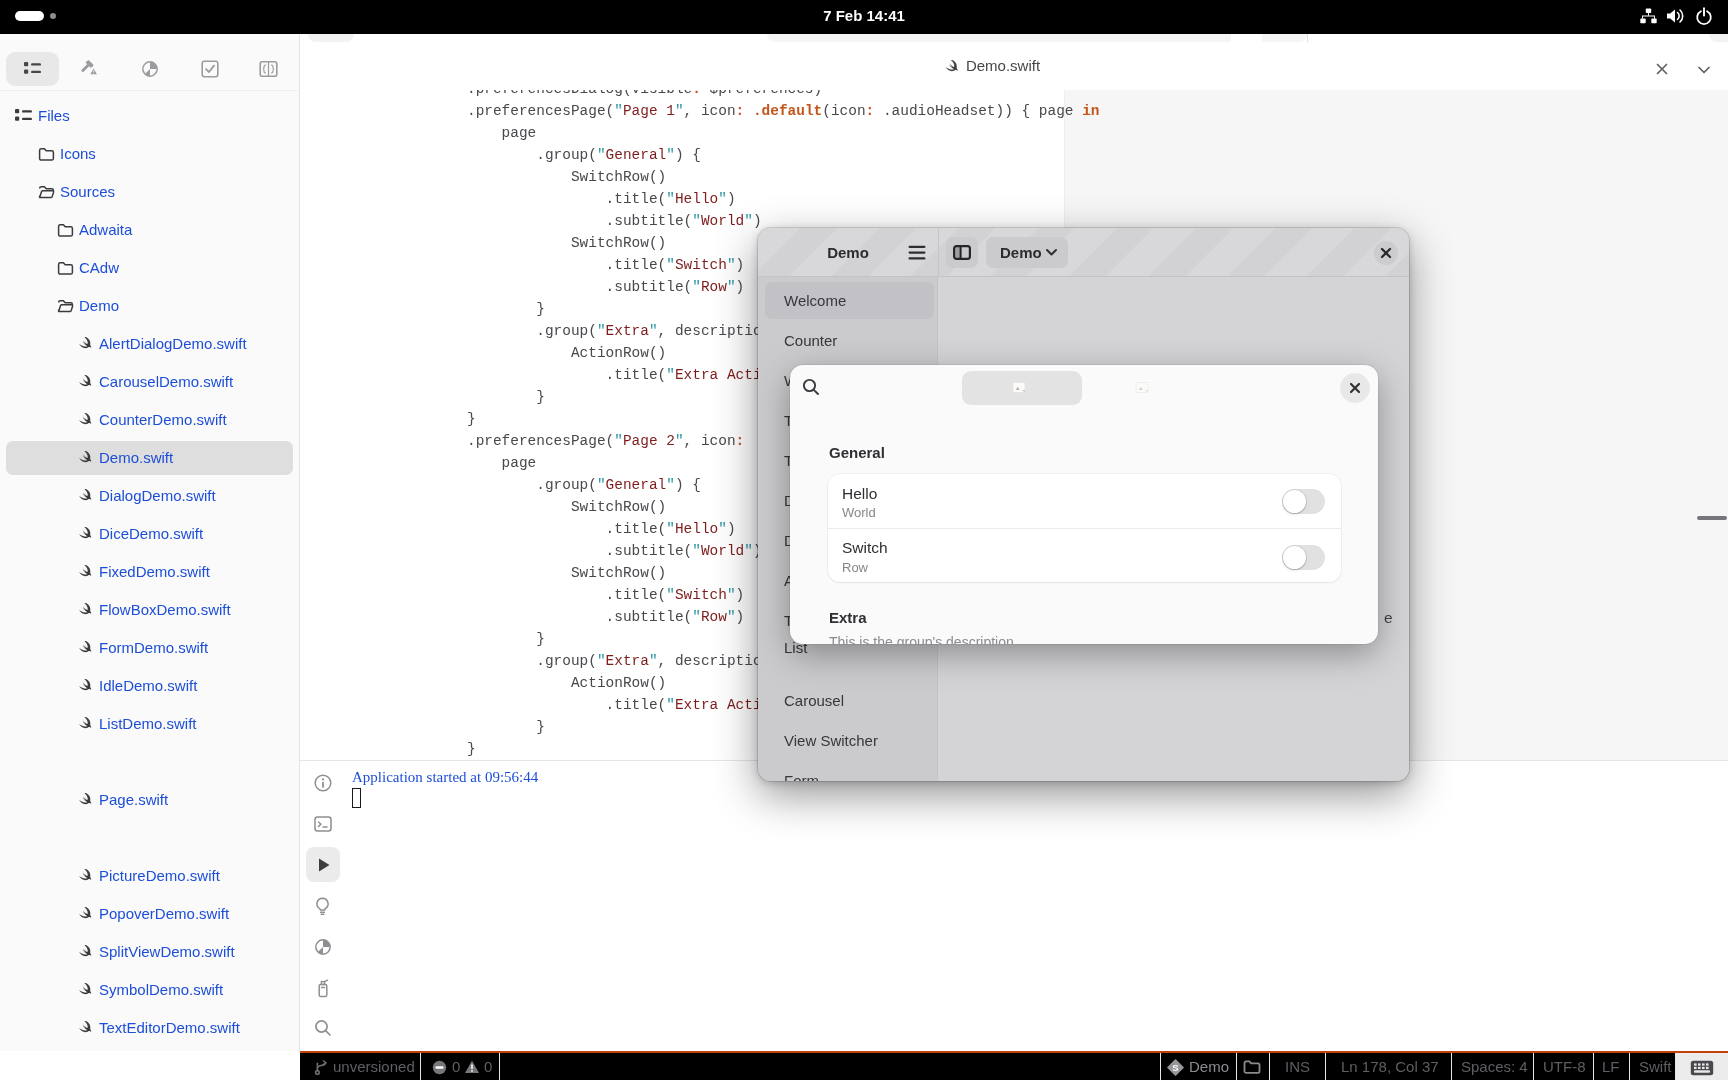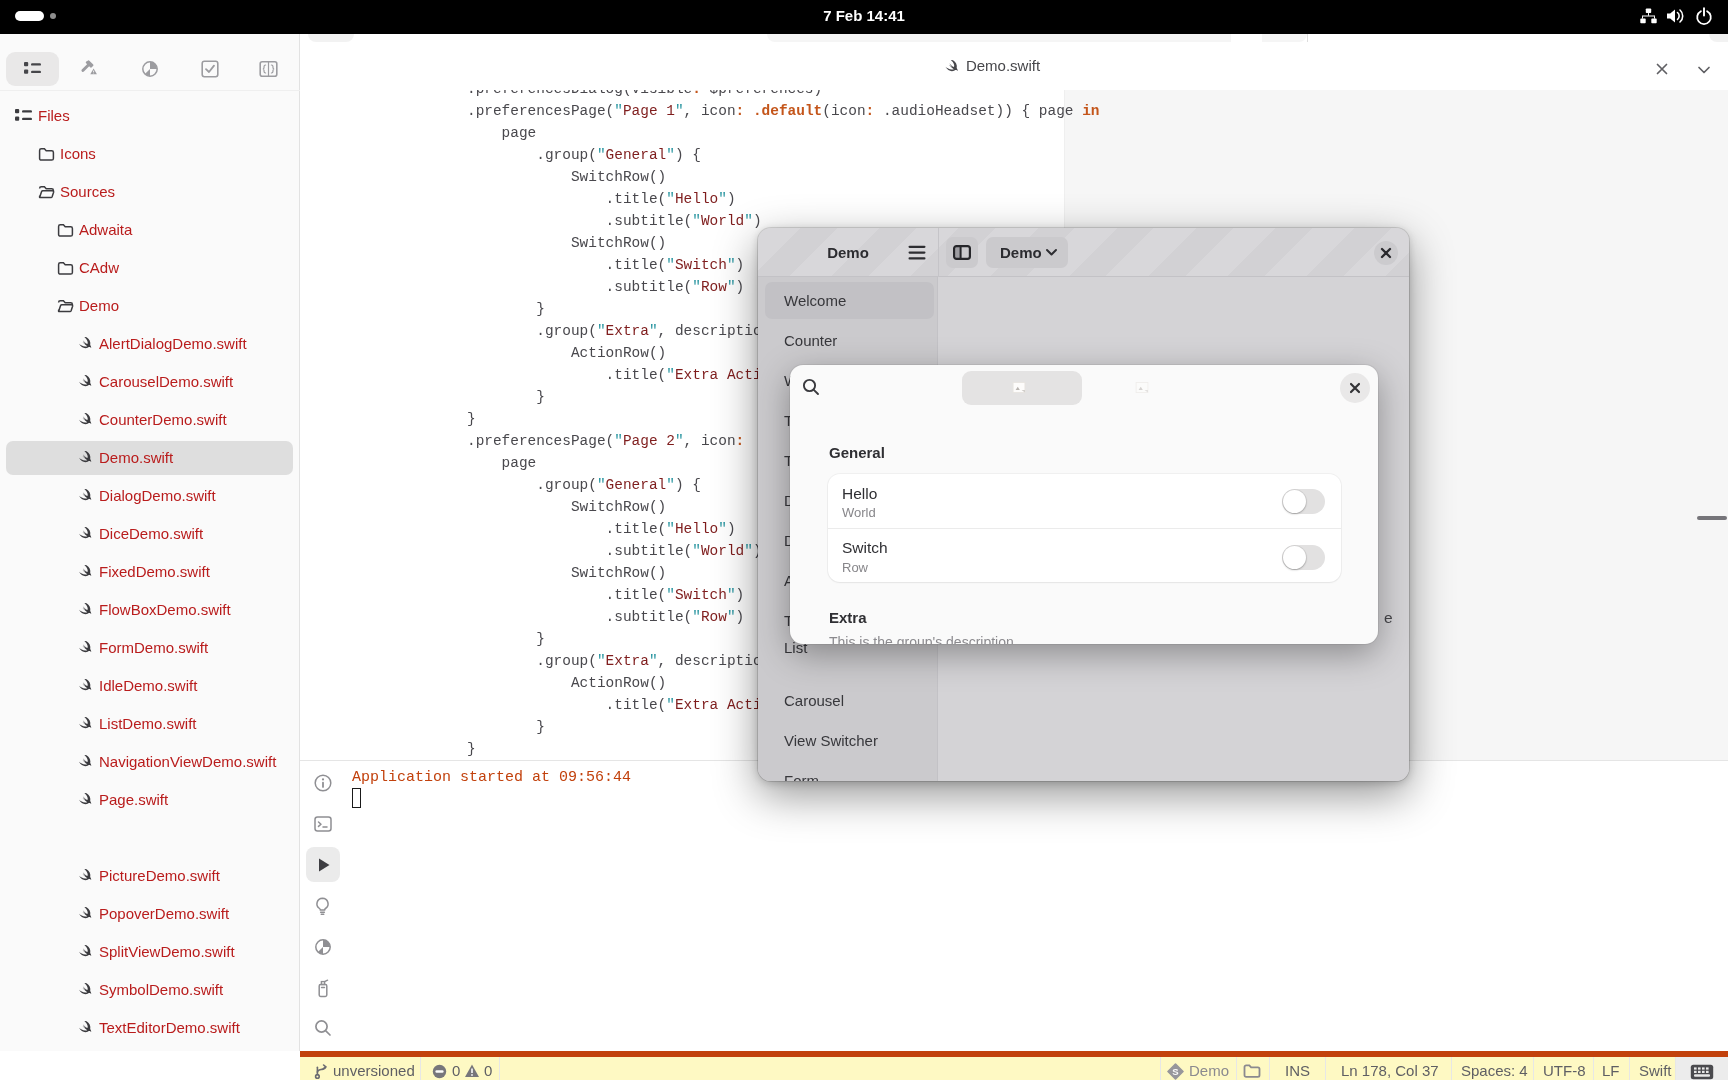--- a/index.html
+++ b/index.html
@@ -13,21 +13,21 @@
 #topbar .dot { position:absolute; left:50px; top:13px; width:6px; height:6px; background:#8e8e8e; border-radius:50%; }
 #topbar .clock { position:absolute; left:0; top:0; width:1728px; height:33px; text-align:center;
   color:#fff; font-weight:bold; font-size:15px; line-height:31px; }
 #topbar svg { position:absolute; }
 
 
 #sidebar { position:absolute; left:0; top:33px; width:300px; height:1018px; background:#fafafa;
   border-right:1px solid #e2e2e2; z-index:10; }
 #iconrow { position:absolute; left:0; top:0; width:300px; height:58px; border-bottom:1px solid #efefef; }
 #iconrow .sel { position:absolute; left:6px; top:19px; width:53px; height:34px; background:#e9e8e8; border-radius:9px; }
-.trow { position:absolute; height:38px; line-height:38px; font-size:15px; color:#b91c1c; white-space:nowrap;text-align:center; }
+.trow { position:absolute; height:38px; line-height:38px; font-size:15px; color:#1d4ed8; white-space:nowrap;text-align:center; }
 .trow svg { vertical-align:middle; margin-right:5px; position:relative; top:-1px; }
 .swf { left:77px; }
 .swf svg { width:17px; height:16px; vertical-align:-3px; }
 #filterbar { position:absolute; left:0; top:1018px; width:300px; height:30px; background:#e4e4e4; }
 #filterbar span { position:absolute; left:32px; top:0; line-height:29px; font-size:15px; color:#8a8a8e; }
 
 
 #editor { position:absolute; left:300px; top:33px; width:1428px; height:727px; background:#fff; overflow:hidden; }
 #margin-overlay { position:absolute; left:764px; top:0; width:664px; height:727px; background:#f6f6f6;
   border-left:1px solid #efefef; }
@@ -39,28 +39,28 @@
 .strq { color:#2a96a1; }
 .kw { color:#c4551a; font-weight:bold; }
 .pun { color:#c4551a; font-weight:bold; }
 #tabbar { position:absolute; left:300px; top:33px; width:1428px; height:57px; background:#fff; z-index:12; }
 #tabbar .title { position:absolute; left:-22px; top:9px; width:1428px; text-align:center; font-size:15px; color:#47474b; line-height:48px;}
 #scrolldash { position:absolute; left:1697px; top:516px; width:30px; height:4px; background:#76757a; border-radius:2px; z-index:13; }
 
 
 #panel { position:absolute; left:300px; top:760px; width:1428px; height:291px; background:#fff;
   border-top:1px solid #e5e5e5; z-index:11; }
-#panel .term { position:absolute; left:52px; top:6px; font-family:Liberation Mono, monospace;
-  font-size:15px; line-height:21px; color:#c2410c; }
+#panel .term { position:absolute; left:52px; top:6px; font-family:Liberation Serif, serif;
+  font-size:15px; line-height:21px; color:#1d4ed8; }
 #panel .cursor { position:absolute; left:52px; top:27px; width:9px; height:20px; border:1.6px solid #1a1a1a; }
 .railbtn { position:absolute; left:6px; width:34px; height:35px; background:#ebebeb; border-radius:8px; }
 
 
-#statusbar { position:absolute; left:300px; top:1051px; width:1428px; height:29px; background:#fef9c3;
-  border-top:6px solid #c2410c; font-size:15px; color:#5f5f64; z-index:11; }
+#statusbar { position:absolute; left:300px; top:1051px; width:1428px; height:29px; background:#000000;
+  border-top:2px solid #c2410c; font-size:15px; color:#5f5f64; z-index:11; }
 #statusbar .seg { position:absolute; top:0; line-height:28px; white-space:nowrap; }
 #statusbar .div { position:absolute; top:0; width:1px; height:29px; background:#e7e7e6; }
 #statusbar svg { vertical-align:middle; position:relative; top:-1px; }
 
 
 #demowin { position:absolute; left:758px; top:228px; width:651px; height:553px; border-radius:13px;
   background:#d4d3d6; box-shadow:0 14px 44px rgba(0,0,0,0.42), 0 2px 8px rgba(0,0,0,0.18), 0 0 0 1px rgba(0,0,0,0.12);
   overflow:hidden; z-index:20; }
 #demowin .header { position:absolute; left:0; top:0; width:651px; height:49px;
   background:repeating-linear-gradient(135deg, #d8d7da 0 30px, #d2d1d4 30px 56px);
@@ -336,23 +336,20 @@
         </svg><span>FlowBoxDemo.swift</span></div>
     <div class="trow swf" style="top:596px"><svg viewBox="0 0 24 24">
           <use href="#swbird" fill="#3b3b3f"></use>
         </svg><span>FormDemo.swift</span></div>
     <div class="trow swf" style="top:634px"><svg viewBox="0 0 24 24">
           <use href="#swbird" fill="#3b3b3f"></use>
         </svg><span>IdleDemo.swift</span></div>
     <div class="trow swf" style="top:672px"><svg viewBox="0 0 24 24">
           <use href="#swbird" fill="#3b3b3f"></use>
         </svg><span>ListDemo.swift</span></div>
-    <div class="trow swf" style="top:710px"><svg viewBox="0 0 24 24">
-          <use href="#swbird" fill="#3b3b3f"></use>
-        </svg><span>NavigationViewDemo.swift</span></div>
     <div class="trow swf" style="top:748px"><svg viewBox="0 0 24 24">
           <use href="#swbird" fill="#3b3b3f"></use>
         </svg><span>Page.swift</span></div>
     <div class="trow swf" style="top:824px"><svg viewBox="0 0 24 24">
           <use href="#swbird" fill="#3b3b3f"></use>
         </svg><span>PictureDemo.swift</span></div>
     <div class="trow swf" style="top:862px"><svg viewBox="0 0 24 24">
           <use href="#swbird" fill="#3b3b3f"></use>
         </svg><span>PopoverDemo.swift</span></div>
     <div class="trow swf" style="top:900px"><svg viewBox="0 0 24 24">

